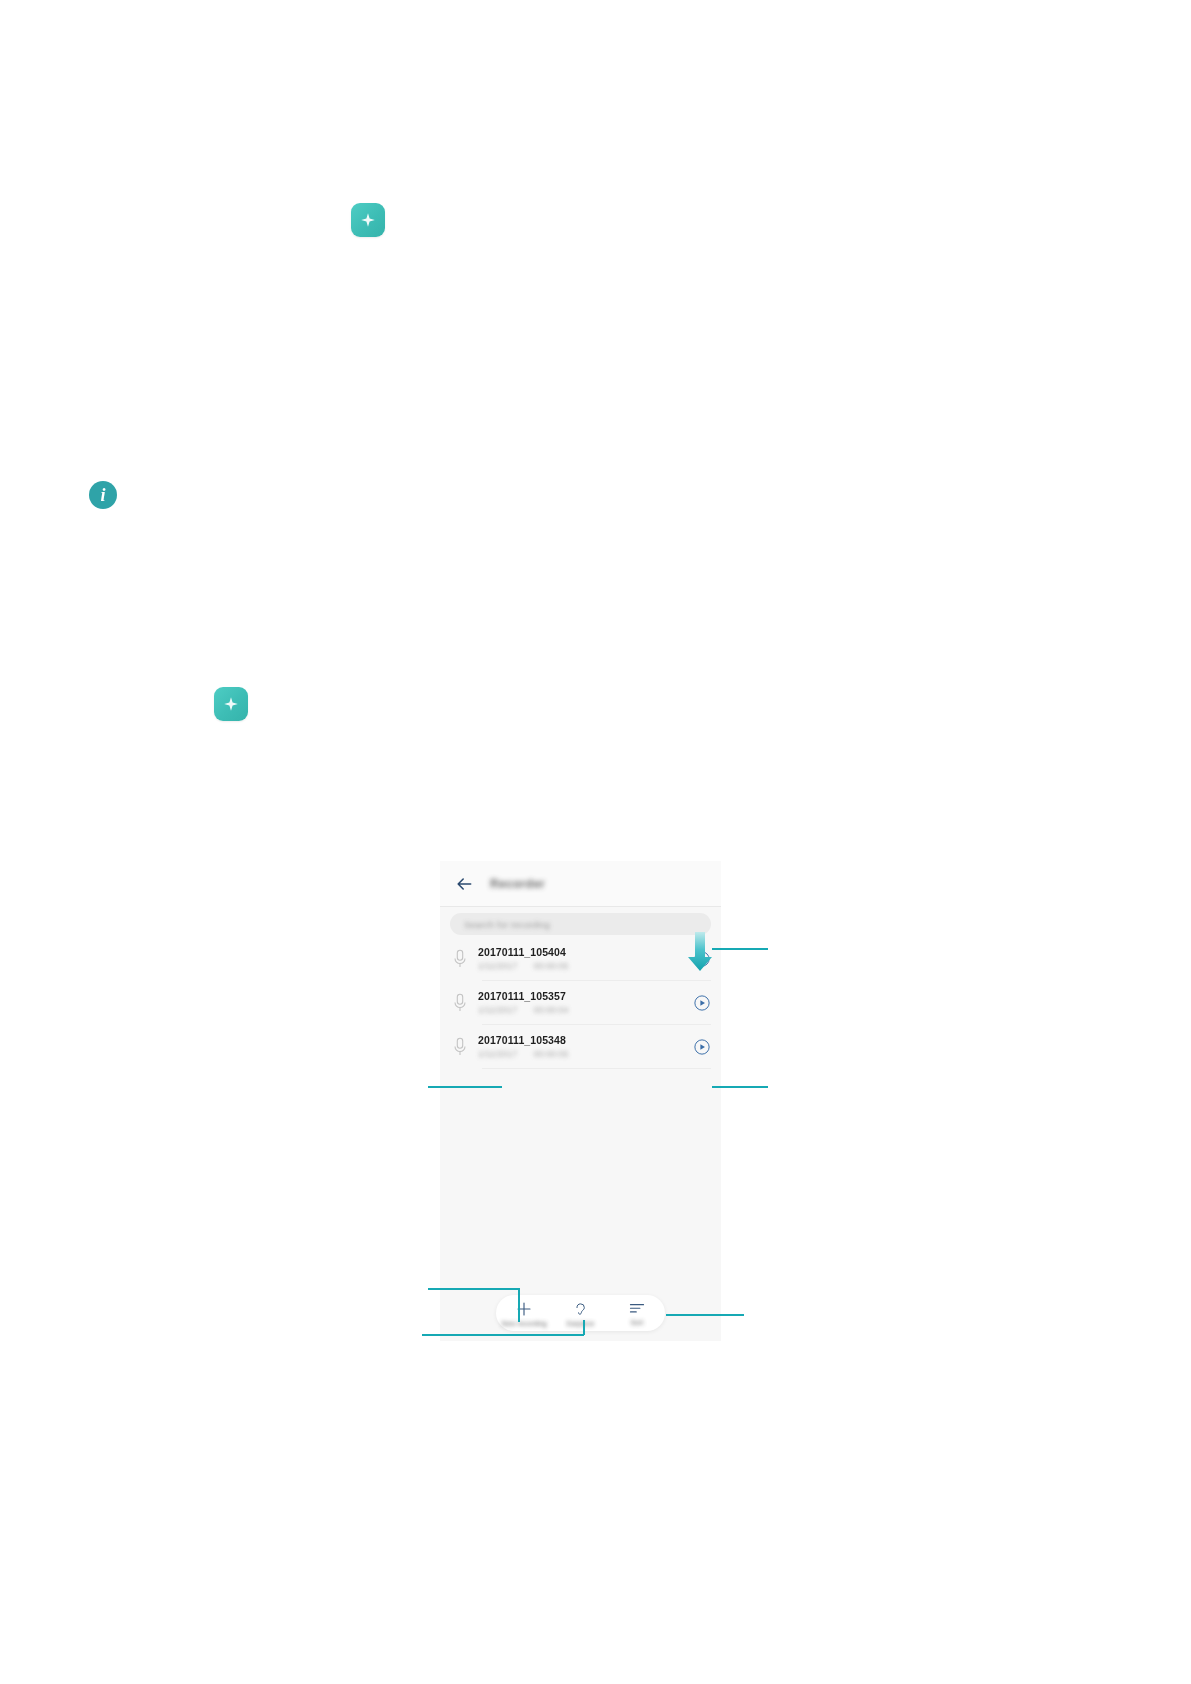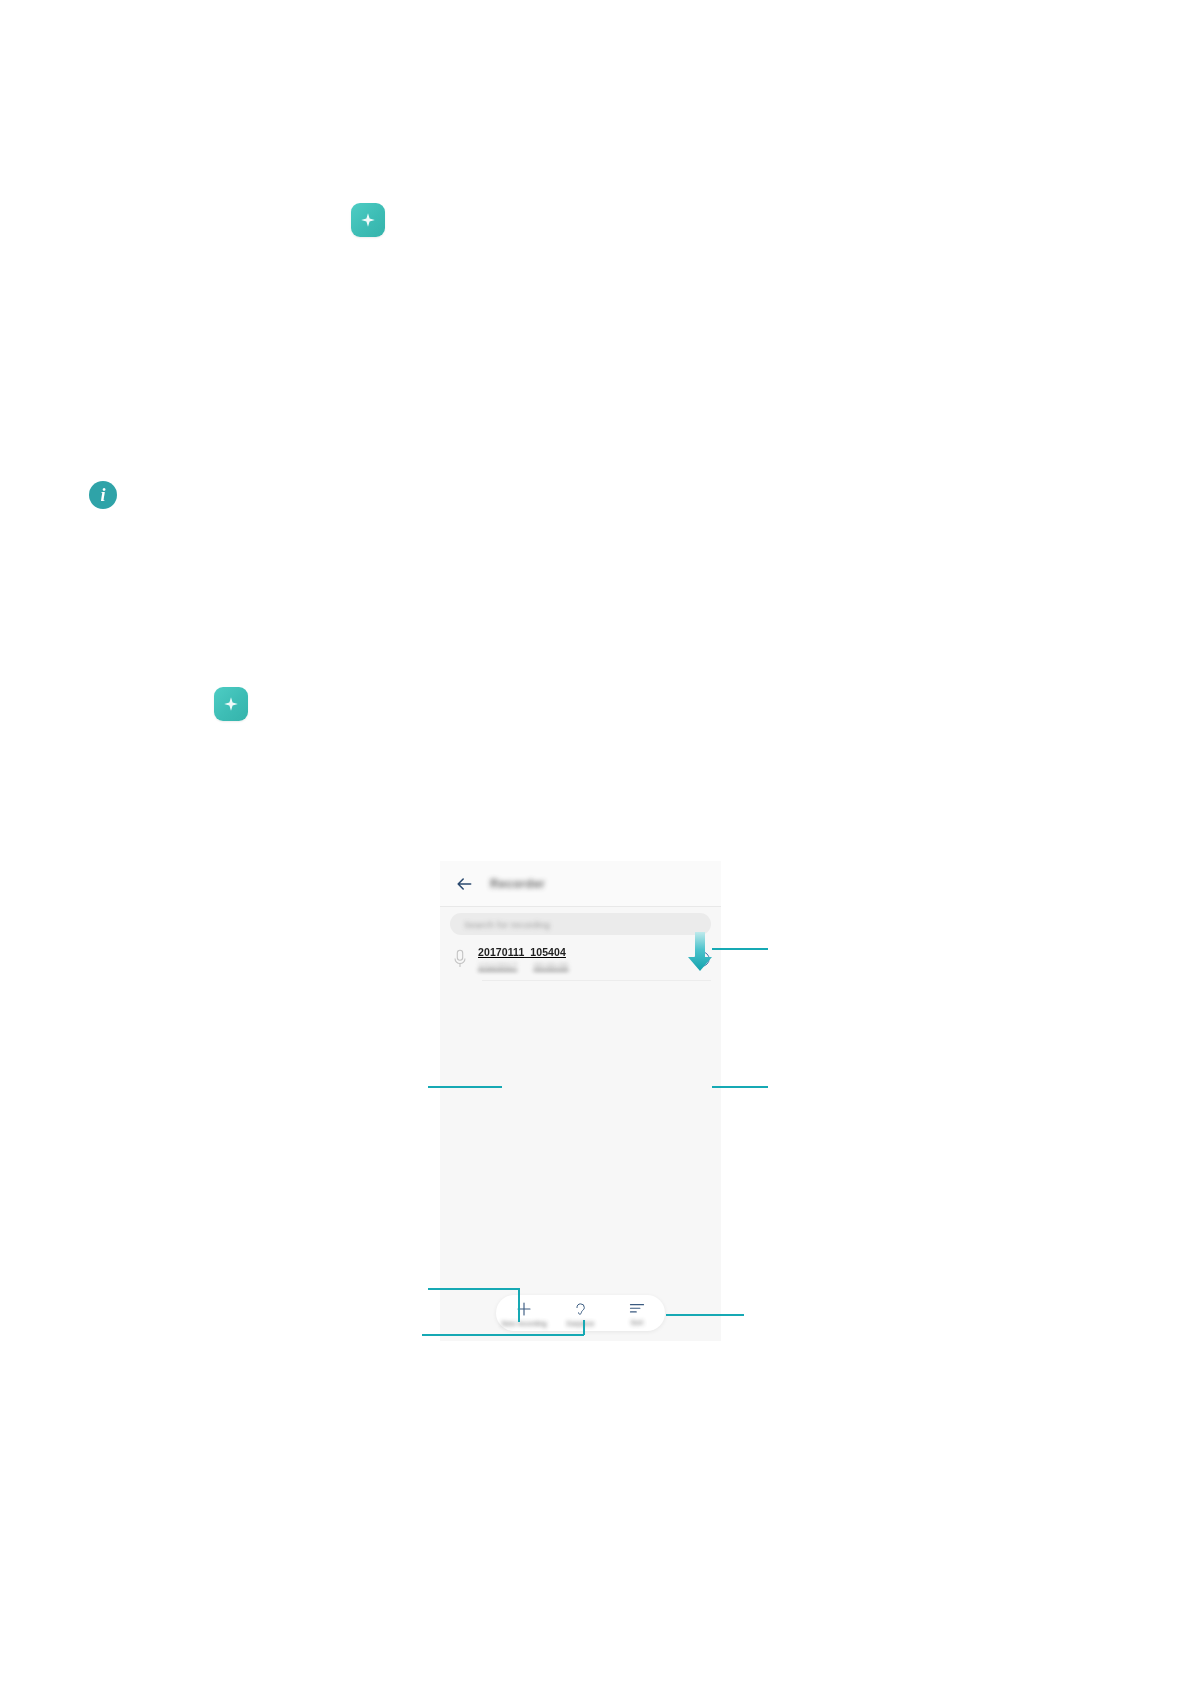--- a/index.html
+++ b/index.html
@@ -53,21 +53,21 @@
 
   .rec-list{padding:0 0 0 0;}
   .rec-row{
     display:flex;align-items:center;height:44px;padding:0 10px 0 12px;
     position:relative;
   }
   .rec-row .divider{
     position:absolute;left:42px;right:10px;bottom:0;height:1px;background:#ececec;
   }
   .mic-ico{width:16px;height:20px;flex:0 0 auto;margin-right:10px;opacity:.55;}
-  .rec-text{flex:1 1 auto;min-width:0;text-decoration:underline;}
+  .rec-text{flex:1 1 auto;min-width:0;}
   .rec-name{
     font-size:10.5px;font-weight:bold;color:#1f1f1f;letter-spacing:.1px;
     line-height:13px;
   }
   .rec-meta{
     font-size:9px;color:#9b9b9b;margin-top:2px;
     filter:blur(2.3px);opacity:.85;line-height:11px;
   }
   .rec-meta span{margin-right:16px;}
   .play-btn{width:18px;height:18px;flex:0 0 auto;}
@@ -140,21 +140,57 @@
           <span>1/11/2017</span><span>00:00:05</span>
         </div>
       </div>
       <svg class="play-btn" viewBox="0 0 24 24">
         <circle cx="12" cy="12" r="9.5" fill="none" stroke="#3b6ea8" stroke-width="1.3"></circle>
         <path d="M9.8 8.2 L16 12 L9.8 15.8 Z" fill="#3b6ea8"></path>
       </svg>
       <div class="divider"></div>
     </div>
 
-
+    <div class="rec-row">
+      <svg class="mic-ico" viewBox="0 0 16 20">
+        <rect x="5.3" y="1.2" width="5.4" height="10" rx="2.7" fill="none" stroke="#9a9a9a" stroke-width="1.1"></rect>
+        <path d="M3 9.5 a5 5 0 0 0 10 0" fill="none" stroke="#9a9a9a" stroke-width="1.1"></path>
+        <path d="M8 14.5 V18" stroke="#9a9a9a" stroke-width="1.1"></path>
+      </svg>
+      <div class="rec-text">
+        <div class="rec-name">20170111_105357</div>
+        <div class="rec-meta">
+          <span>1/11/2017</span><span>00:00:04</span>
+        </div>
+      </div>
+      <svg class="play-btn" viewBox="0 0 24 24">
+        <circle cx="12" cy="12" r="9.5" fill="none" stroke="#3b6ea8" stroke-width="1.3"></circle>
+        <path d="M9.8 8.2 L16 12 L9.8 15.8 Z" fill="#3b6ea8"></path>
+      </svg>
+      <div class="divider"></div>
+    </div>
+
+    <div class="rec-row">
+      <svg class="mic-ico" viewBox="0 0 16 20">
+        <rect x="5.3" y="1.2" width="5.4" height="10" rx="2.7" fill="none" stroke="#9a9a9a" stroke-width="1.1"></rect>
+        <path d="M3 9.5 a5 5 0 0 0 10 0" fill="none" stroke="#9a9a9a" stroke-width="1.1"></path>
+        <path d="M8 14.5 V18" stroke="#9a9a9a" stroke-width="1.1"></path>
+      </svg>
+      <div class="rec-text">
+        <div class="rec-name">20170111_105348</div>
+        <div class="rec-meta">
+          <span>1/11/2017</span><span>00:00:05</span>
+        </div>
+      </div>
+      <svg class="play-btn" viewBox="0 0 24 24">
+        <circle cx="12" cy="12" r="9.5" fill="none" stroke="#3b6ea8" stroke-width="1.3"></circle>
+        <path d="M9.8 8.2 L16 12 L9.8 15.8 Z" fill="#3b6ea8"></path>
+      </svg>
+      <div class="divider"></div>
+    </div>
 
 
   </div>
 
   <div class="bottom-nav">
 
     <div class="nav-item">
       <svg width="18" height="18" viewBox="0 0 24 24">
         <path d="M12 4 V20 M4 12 H20" stroke="#3a5a80" stroke-width="1.5" stroke-linecap="round"></path>
       </svg>

